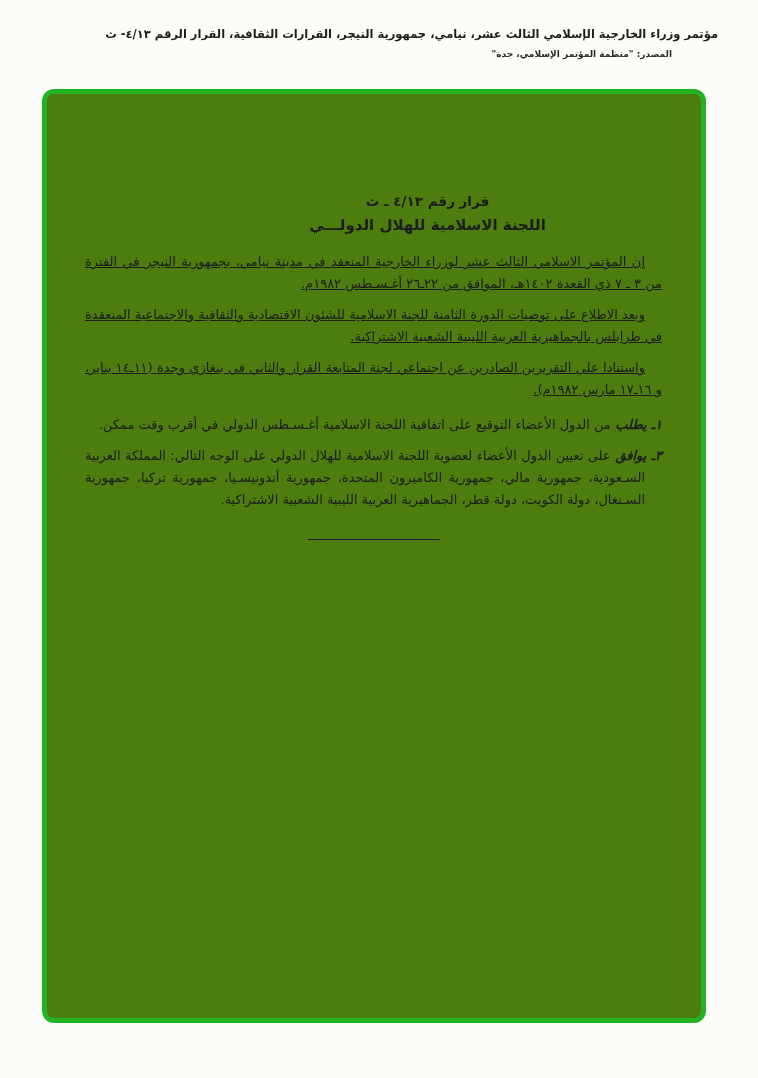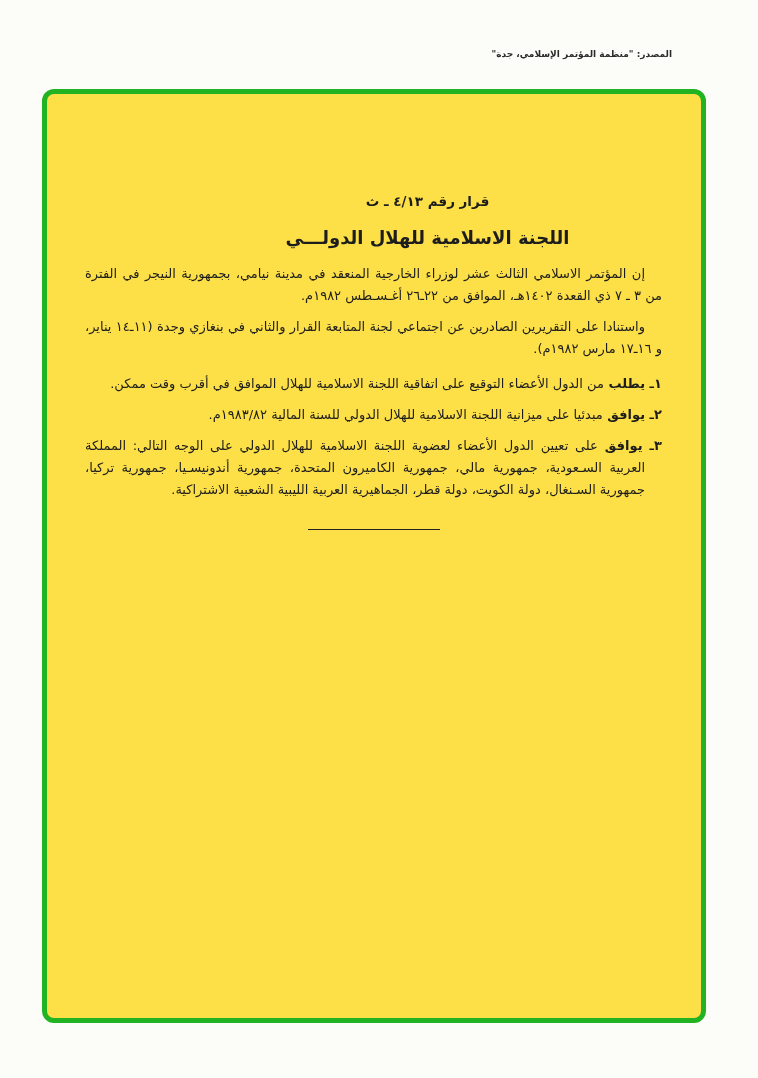--- a/index.html
+++ b/index.html
@@ -31,86 +31,88 @@
     font-weight: bold;
     color: #2a2a2a;
   }
 
   .green-frame {
     position: absolute;
     top: 89px; left: 42px;
     width: 654px; height: 924px;
     border: 5px solid #21b321;
     border-radius: 12px;
-    background: #fde047;
+    background: #4d7c0f;
     box-sizing: content-box;
   }
 
   .doc {
     padding: 96px 39px 0 38px;
     font-size: 13px;
     line-height: 22px;
   }
 
   .title-block {
     position: relative;
     left: 54px;
     text-align: center;
     line-height: 23px;
     margin-bottom: 14px;
   }
   .t1, .t2 { font-weight: bold; font-size: 13.5px; }
-  .t3 { font-weight: bold; font-size: 18px; margin-top: 13px; }
+  .t3 { font-weight: bold; font-size: 15px; margin-top: 1px; }
 
   .para {
     margin: 0 0 9px 0;
     text-align: justify;
     text-indent: 17px;
+    text-decoration: underline;
   }
 
   .items { margin-top: 13px; }
   .item {
     margin: 0 0 9px 0;
     text-align: justify;
     padding-right: 17px;
     text-indent: -17px;
   }
-  .num, .lead { font-weight: bold; }
+  .num, .lead { font-weight: bold; font-style: italic; }
 
   .divider {
     width: 132px;
     height: 0;
     border-top: 1.5px solid #222;
     margin: 28px auto 0 auto;
   }
 </style>
 </head>
 <body style="background: rgb(252, 252, 249); color: rgb(29, 29, 29);">
 
 <div class="page">
 
+  <div class="hdr1">مؤتمر وزراء الخارجية الإسلامي الثالث عشر، نيامي، جمهورية النيجر، القرارات الثقافية، القرار الرقم ٤/١٣- ث</div>
 
   <div class="hdr2">المصدر:  "منظمة المؤتمر الإسلامي، جدة"</div>
 
   <div class="green-frame" style="border-color: rgb(33, 179, 33);">
     <div class="doc">
 
       <div class="title-block">
         <div class="t1">قرار رقم ٤/١٣ ـ ث</div>
         <div class="t3">اللجنة الاسلامية للهلال الدولـــي</div>
       </div>
 
       <div id="paragraphs">
           <p class="para">إن المؤتمر الاسلامي الثالث عشر لوزراء الخارجية المنعقد في مدينة نيامي، بجمهورية النيجر في الفترة من ٣ ـ ٧ ذي القعدة ١٤٠٢هـ، الموافق من ٢٢ـ٢٦ أغـسـطس ١٩٨٢م.</p>
+          <p class="para">وبعد الاطلاع على توصيات الدورة الثامنة للجنة الاسلامية للشئون الاقتصادية والثقافية والاجتماعية المنعقدة في طرابلس بالجماهيرية العربية الليبية الشعبية الاشتراكية.</p>
           <p class="para">واستنادا على التقريرين الصادرين عن اجتماعي لجنة المتابعة القرار والثاني في بنغازي وجدة (١١ـ١٤ يناير، و ١٦ـ١٧ مارس ١٩٨٢م).</p>
         </div>
 
       <div id="items" class="items">
-          <div class="item"><span class="num">١ـ </span><span class="lead">يطلب </span><span>من الدول الأعضاء التوقيع على اتفاقية اللجنة الاسلامية للهلال الموافق في أقرب وقت ممكن.</span></div>
-          <div class="item"><span class="num">٢ـ </span><span class="lead">يوافق </span><span>مبدئيا على ميزانية اللجنة الاسلامية للهلال الدولي للسنة المالية ١٩٨٣/٨٢م.</span></div>
+          <div class="item"><span class="num">١ـ </span><span class="lead">يطلب </span><span>من الدول الأعضاء التوقيع على اتفاقية اللجنة الاسلامية أغـسـطس الدولي في أقرب وقت ممكن.</span></div>
           <div class="item"><span class="num">٣ـ </span><span class="lead">يوافق </span><span>على تعيين الدول الأعضاء لعضوية اللجنة الاسلامية للهلال الدولي على الوجه التالي: المملكة العربية السـعودية، جمهورية مالي، جمهورية الكاميرون المتحدة، جمهورية أندونيسـيا، جمهورية تركيا، جمهورية السـنغال، دولة الكويت، دولة قطر، الجماهيرية العربية الليبية الشعبية الاشتراكية.</span></div>
         </div>
 
       <div class="divider"></div>
 
     </div>
   </div>
 </div>
 
 </body></html>

